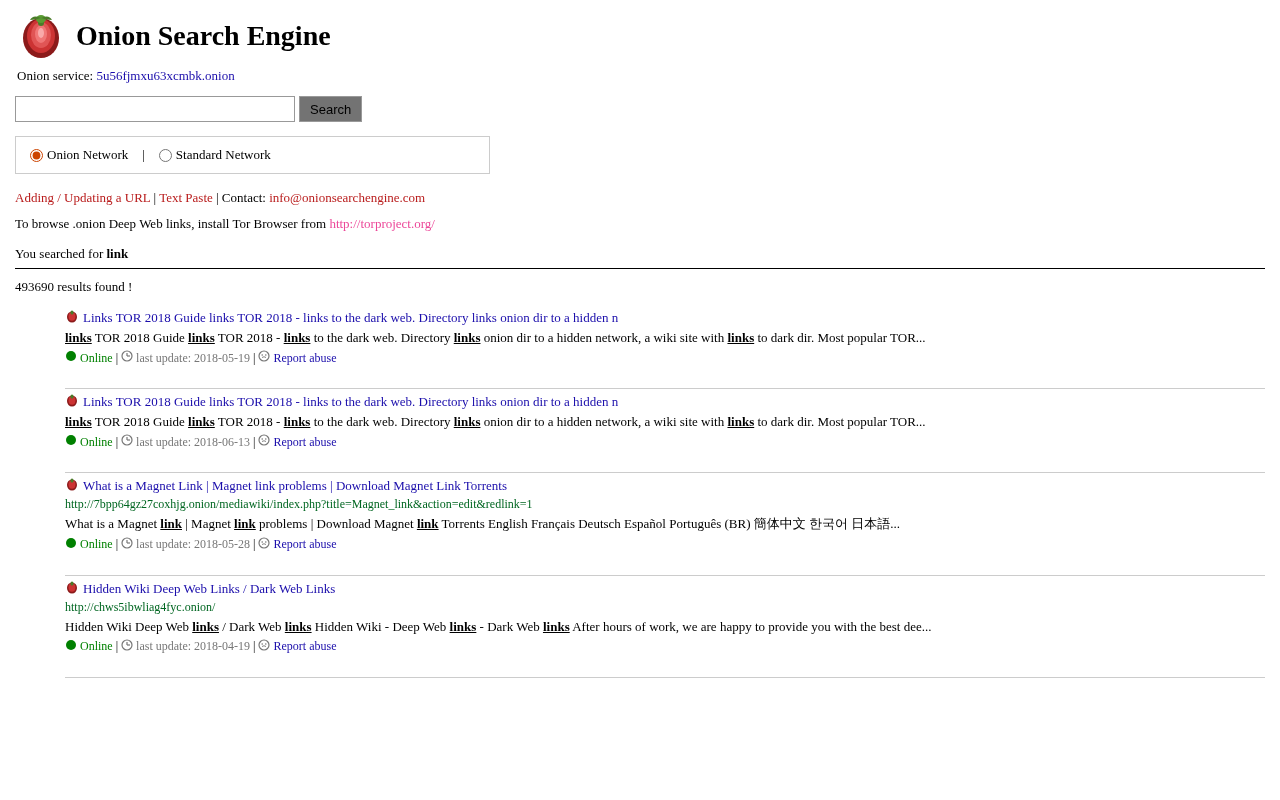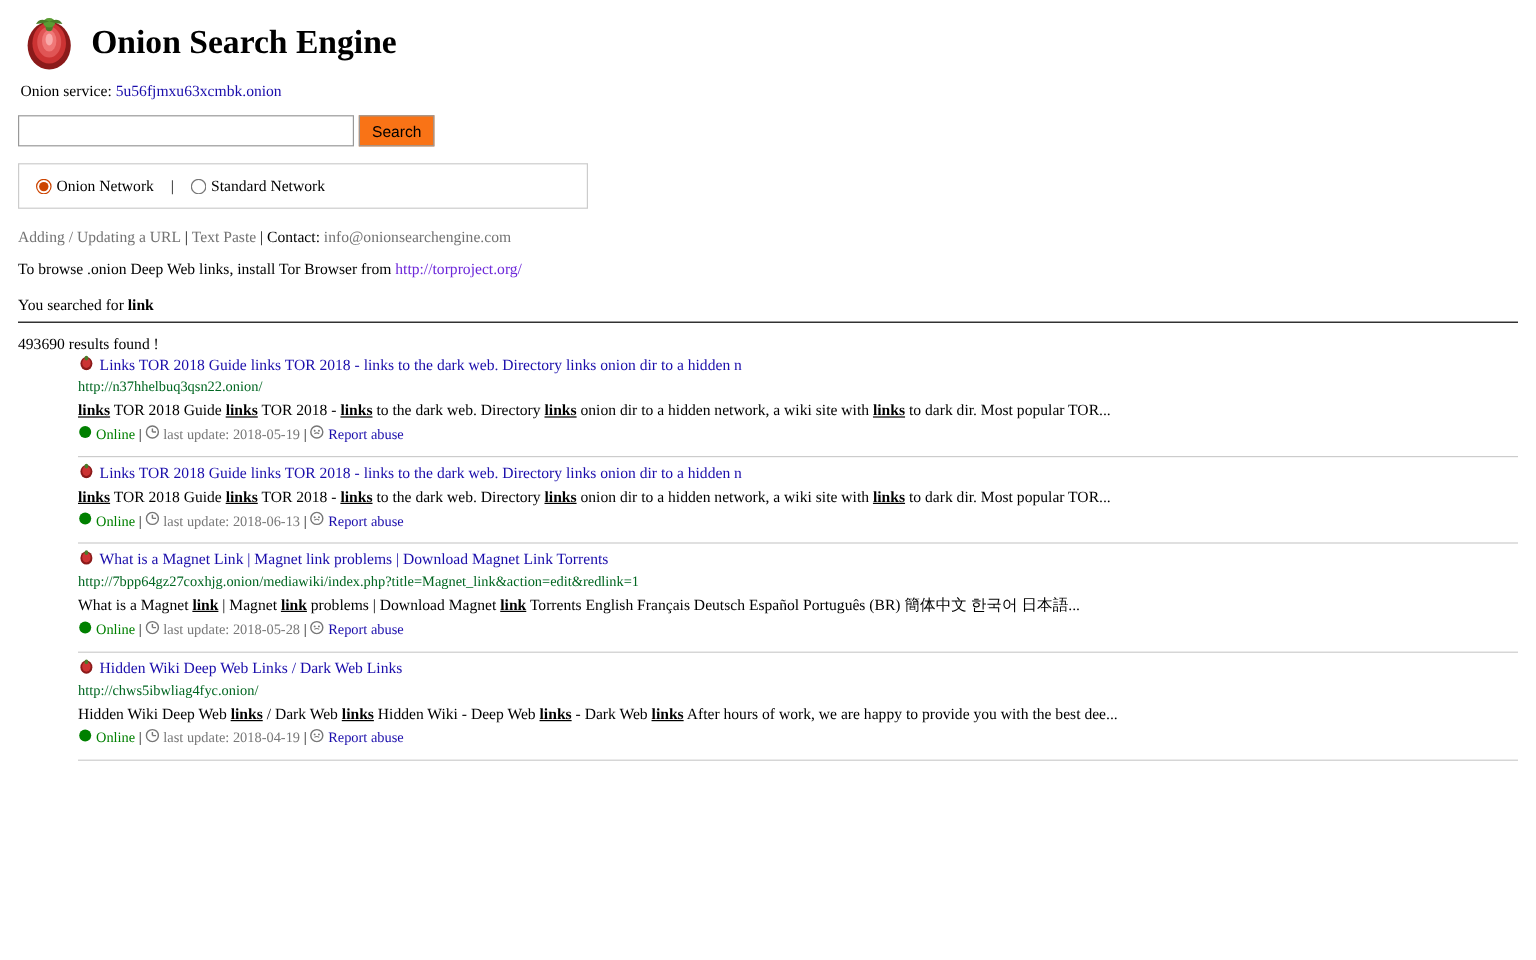--- a/index.html
+++ b/index.html
@@ -45,21 +45,21 @@
       height: 26px;
       border: 1px solid #999;
       padding: 2px 4px;
       font-size: 13px;
     }
     .search-button {
       height: 26px;
       padding: 0 10px;
       font-size: 13px;
       border: 1px solid #999;
-      background: #f97316;
+      background: #737373;
       cursor: pointer;
     }
     .network-selector {
       border: 1px solid #ccc;
       padding: 10px 14px;
       width: 475px;
       margin-bottom: 16px;
       display: flex;
       align-items: center;
       gap: 8px;
@@ -72,51 +72,51 @@
     }
     .separator {
       margin: 0 6px;
       color: #000;
     }
     .nav-links {
       font-size: 13px;
       margin-bottom: 10px;
     }
     .nav-links a {
-      color: #737373;
-      text-decoration: none;
-      font-family: Liberation Serif, serif;
+      color: #b91c1c;
+      text-decoration: none;
     }
     .tor-info {
       font-size: 13px;
       margin-bottom: 14px;
     }
     .tor-info a {
-      color: #6d28d9;
+      color: #ec4899;
       text-decoration: none;
     }
     .search-query {
       font-size: 13px;
       margin-bottom: 6px;
     }
     .search-query strong {
       font-weight: bold;
     }
     hr.divider {
       border: none;
       border-top: 1px solid #000;
       margin: 4px 0 10px 0;
     }
     .results-count {
       font-size: 13px;
+      margin-bottom: 14px;
     }
     .result-item {
       margin-left: 50px;
       margin-bottom: 4px;
-      padding-bottom: 10px;
+      padding-bottom: 22px;
       border-bottom: 1px solid #ccc;
     }
     .result-title-row {
       display: flex;
       align-items: center;
       gap: 4px;
       margin-bottom: 2px;
     }
     .result-title {
       color: #1a0dab;
@@ -235,21 +235,20 @@
 <div id="results-container">
     <div class="result-item">
       <div class="result-title-row">
         <span><svg width="14" height="14" viewBox="0 0 14 14">
             <ellipse cx="7" cy="8" rx="5" ry="5.5" fill="#8B1A1A"></ellipse>
             <ellipse cx="7" cy="7.5" rx="3.5" ry="4.2" fill="#cc3333"></ellipse>
             <rect x="5.5" y="1.5" width="3" height="4" rx="1.5" fill="#4a7c29"></rect>
           </svg></span>
         <a class="result-title" href="#">Links TOR 2018 Guide links TOR 2018 - links to the dark web. Directory links onion dir to a hidden n</a>
       </div>
-      <a class="result-url" href="#">http://n37hhelbuq3qsn22.onion/</a>
       <div class="result-snippet"><span class="highlight">links</span> TOR 2018 Guide <span class="highlight">links</span> TOR 2018 - <span class="highlight">links</span> to the dark web. Directory <span class="highlight">links</span> onion dir to a hidden network, a wiki site with <span class="highlight">links</span> to dark dir. Most popular TOR...</div>
       <div class="result-meta">
         <span><svg width="12" height="12" viewBox="0 0 12 12">
             <circle cx="6" cy="6" r="5" fill="green"></circle>
           </svg></span>
         <span class="status-online">Online</span>
         <span class="meta-sep"> | </span>
         <span><svg width="12" height="12" viewBox="0 0 12 12">
             <circle cx="6" cy="6" r="5" fill="none" stroke="#777" stroke-width="1.2"></circle>
             <line x1="6" y1="6" x2="6" y2="3" stroke="#777" stroke-width="1.2"></line>

